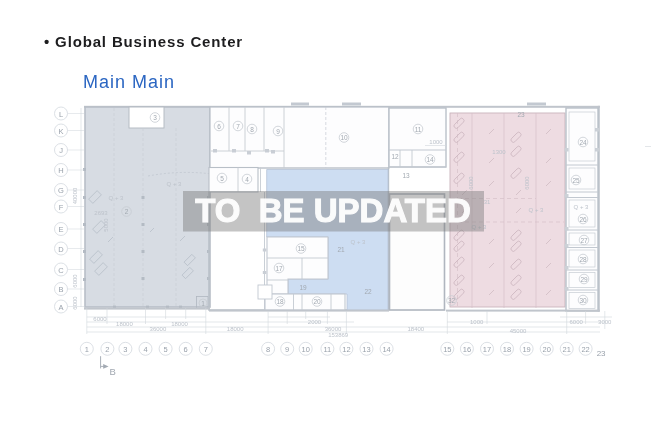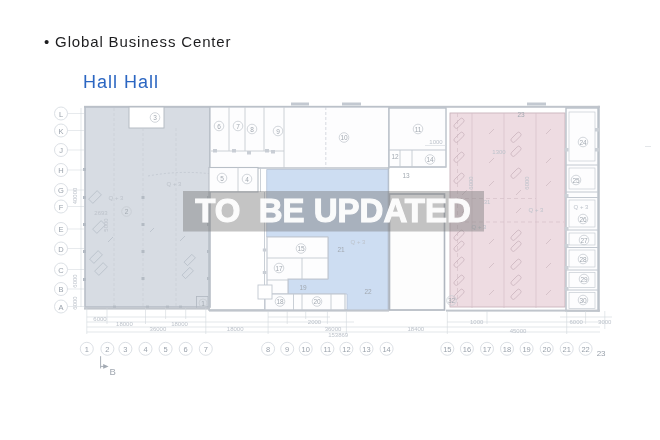--- a/index.html
+++ b/index.html
@@ -1,27 +1,27 @@
 <!DOCTYPE html>
 <html><head>
 <meta charset="utf-8">
 <style>
   html,body{margin:0;padding:0;}
   body{width:660px;height:440px;background:#ffffff;font-family:"Liberation Sans",sans-serif;overflow:hidden;position:relative;}
-  .title{position:absolute;left:44px;top:33px;font-size:15px;color:#1d1d1f;letter-spacing:0.85px;}
+  .title{position:absolute;left:44px;top:33px;font-size:15px;color:#1d1d1f;letter-spacing:0.85px;font-weight:bold;}
   .subtitle{position:absolute;left:83px;top:71.5px;font-size:18px;color:#2b66c2;letter-spacing:1px;}
   svg{position:absolute;left:0;top:0;}
   .dim{font-size:6px;fill:#bdc3cb;}
 </style>
 </head>
 <body>
 
 <div class="title">•&nbsp;Global Business Center</div>
 
-<div class="subtitle">Hall Hall</div>
+<div class="subtitle">Main Main</div>
 
 <svg width="660" height="440" viewBox="0 0 660 440">
   <g stroke-linecap="butt" fill="none">
 
     <rect x="84" y="105.8" width="516" height="2" fill="#c0c5cc" stroke="none"></rect>
 
     <rect x="597.8" y="105.8" width="2" height="206" fill="#c0c5cc" stroke="none"></rect>
 
     <rect x="85" y="107" width="125" height="200" fill="#d7dce3" stroke="#b8bfc7" stroke-width="1.6"></rect>
 

